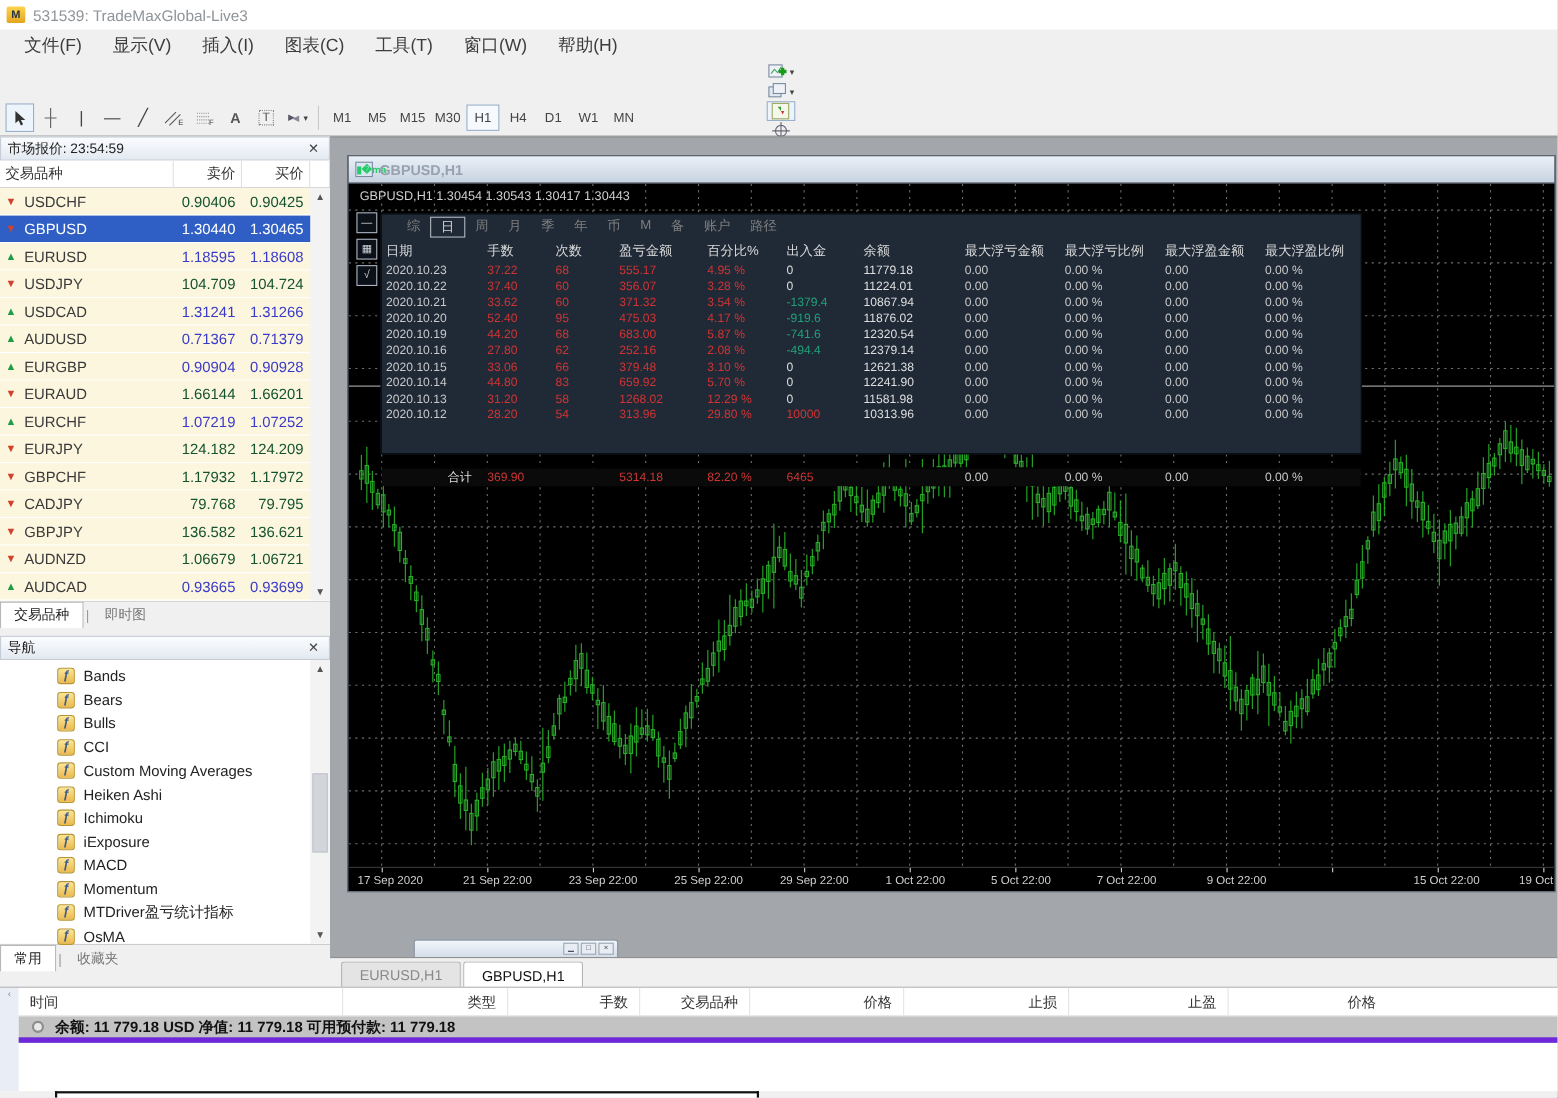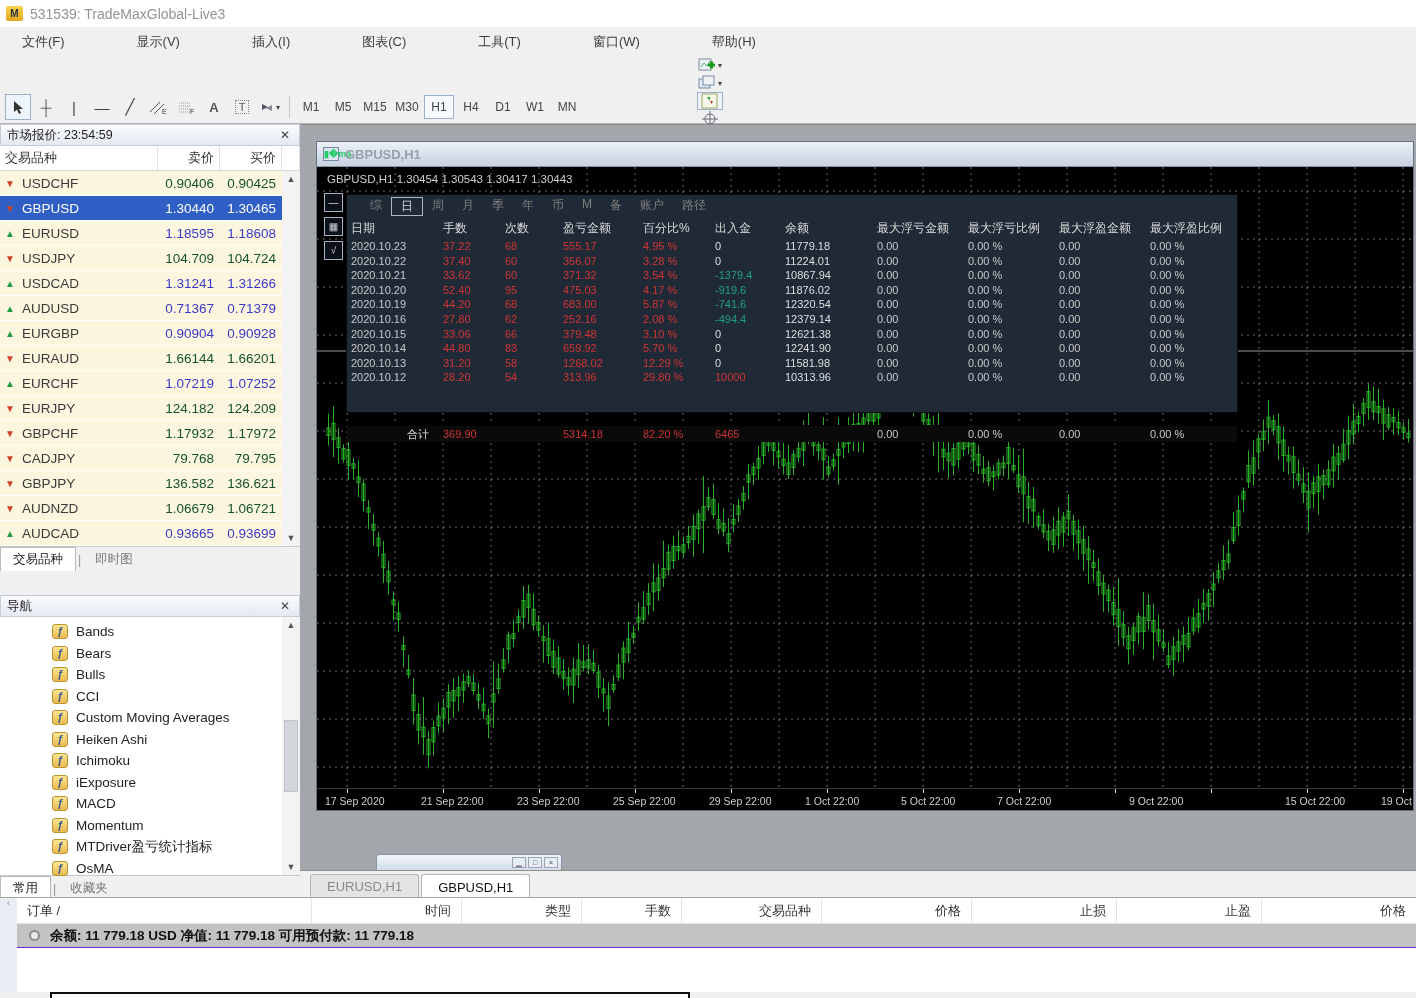--- a/index.html
+++ b/index.html
@@ -8,21 +8,21 @@
   #app { position:relative; width:1416px; height:998px; background:#f0f0f0; }
 
   
   .titlebar { height:27px; background:#ffffff; display:flex; align-items:center; padding-left:6px;
     color:#8f9499; font-size:14px; }
   .mt-logo { width:17px; height:15px; margin-right:7px; background:linear-gradient(#ffd34d,#e3a51f);
     border-radius:2px; color:#234; font-weight:bold; font-size:10px; line-height:15px; text-align:center; }
 
   
   .menubar { height:29px; background:#f0f0f0; display:flex; align-items:center; padding-left:8px;
-    font-size:13px; color:#3c3c3c;gap:44px; }
+    font-size:16px; color:#3c3c3c; }
   .menubar .mi { padding:4px 14px; cursor:default; }
 
   
   .toolbar1 { height:35px; background:#f0f0f0; display:flex; align-items:center; padding-left:4px;flex-direction:column; }
   .toolbar2 { height:33px; background:#f0f0f0; display:flex; align-items:center; padding-left:4px;
     border-bottom:1px solid #b5b5b5; }
   .tbtn { min-width:26px; height:26px; display:flex; align-items:center; justify-content:center;
     margin:0 1px; font-size:14px; color:#555; border:1px solid transparent; }
   .tbtn.pressed { border:1px solid #9ab0c8; background:#eef4fb; }
   .tbtn.drop::after { content:"▾"; font-size:8px; color:#444; margin-left:2px; }
@@ -121,21 +121,21 @@
     border-top:1px solid #a5a5a5; }
   .t-gutter { position:absolute; left:0; top:0; width:17px; height:100%; background:#e9eef6;
     color:#8a8a8a; font-size:9px; text-align:center; }
   .t-head { position:absolute; left:17px; right:0; top:0; height:26px; display:grid;
     grid-template-columns:1fr 150px 120px 100px 140px 150px 145px 145px 155px;
     align-items:center; font-size:13px; color:#333; background:#fff; border-bottom:1px solid #e0e0e0; }
   .t-head div { padding:0 10px; text-align:right; border-left:1px solid #e4e4e4; height:100%; line-height:26px;
     white-space:nowrap; overflow:hidden; }
   .t-head div:first-child { text-align:left; border-left:none; }
   .t-balance { position:absolute; left:17px; right:0; top:26px; height:24px; background:#c3c3c3;
-    border-bottom:1px solid #6d28d9; display:flex; align-items:center; font-size:13.5px; font-weight:bold;
+    border-bottom:5px solid #6d28d9; display:flex; align-items:center; font-size:13.5px; font-weight:bold;
     color:#111; gap:10px; padding-left:12px; }
   .bal-ic { width:11px; height:11px; border:2px solid #8d8d8d; border-radius:50%; background:#e9e9e9; flex:none; }
   .bottom-frag { position:absolute; left:50px; top:992px; width:640px; height:6px; background:#fff;
     border:2px solid #111; border-bottom:none; }
 </style>
 </head>
 <body>
 
 <div id="app">
 
@@ -507,21 +507,21 @@
         <div class="scr-arrow">▲</div>
         <div class="scr-arrow" style="position:absolute;bottom:0;width:100%">▼</div>
       </div>
     </div>
     <div class="panel-tabs" id="mw-tabs">
         <span class="ptab active">交易品种</span>
         <span class="ptab-sep">|</span>
         <span class="ptab">即时图</span>
       </div>
 
-    <div class="panel-head" style="margin-top:24px">
+    <div class="panel-head" style="margin-top:7px">
       <span>导航</span>
       <span class="x">✕</span>
     </div>
     <div class="nav-body" id="nav-body" style="height:258px">
       <div class="nav-item">
           <span class="ficon">ƒ</span>
           <span>Bands</span>
         </div>
         <div class="nav-item">
           <span class="ficon">ƒ</span>
@@ -1228,21 +1228,21 @@
             <span class="xl" style="left: 296px;">25 Sep 22:00</span>
             <span class="tick" style="left: 318px;"></span>
             <span class="xl" style="left: 392px;">29 Sep 22:00</span>
             <span class="tick" style="left: 414px;"></span>
             <span class="xl" style="left: 488px;">1 Oct 22:00</span>
             <span class="tick" style="left: 510px;"></span>
             <span class="xl" style="left: 584px;">5 Oct 22:00</span>
             <span class="tick" style="left: 606px;"></span>
             <span class="xl" style="left: 680px;">7 Oct 22:00</span>
             <span class="tick" style="left: 702px;"></span>
-            <span class="xl" style="left: 812px;">9 Oct 22:00</span>
+            <span class="xl" style="left: 780px;">9 Oct 22:00</span>
             <span class="tick" style="left: 798px;"></span>
             <span class="xl" style="left: 872px; margin-top: 36px;">13 Oct 22:00</span>
             <span class="tick" style="left: 894px;"></span>
             <span class="xl" style="left: 968px;">15 Oct 22:00</span>
             <span class="tick" style="left: 990px;"></span>
             <span class="xl" style="left: 1064px;">19 Oct 22:00</span>
             <span class="tick" style="left: 1086px;"></span>
           </div>
       </div>
     </div>
@@ -1253,21 +1253,20 @@
     </div>
     <div class="chart-tabs" id="chart-tabs">
         <span class="ctab">EURUSD,H1</span>
         <span class="ctab active">GBPUSD,H1</span>
       </div>
   </div>
 
   <div class="terminal">
     <div class="t-gutter">‹</div>
     <div class="t-head" id="t-head">
-        <div>订单  /</div>
         <div>时间</div>
         <div>类型</div>
         <div>手数</div>
         <div>交易品种</div>
         <div>价格</div>
         <div>止损</div>
         <div>止盈</div>
         <div>价格</div>
       </div>
     <div class="t-balance">

